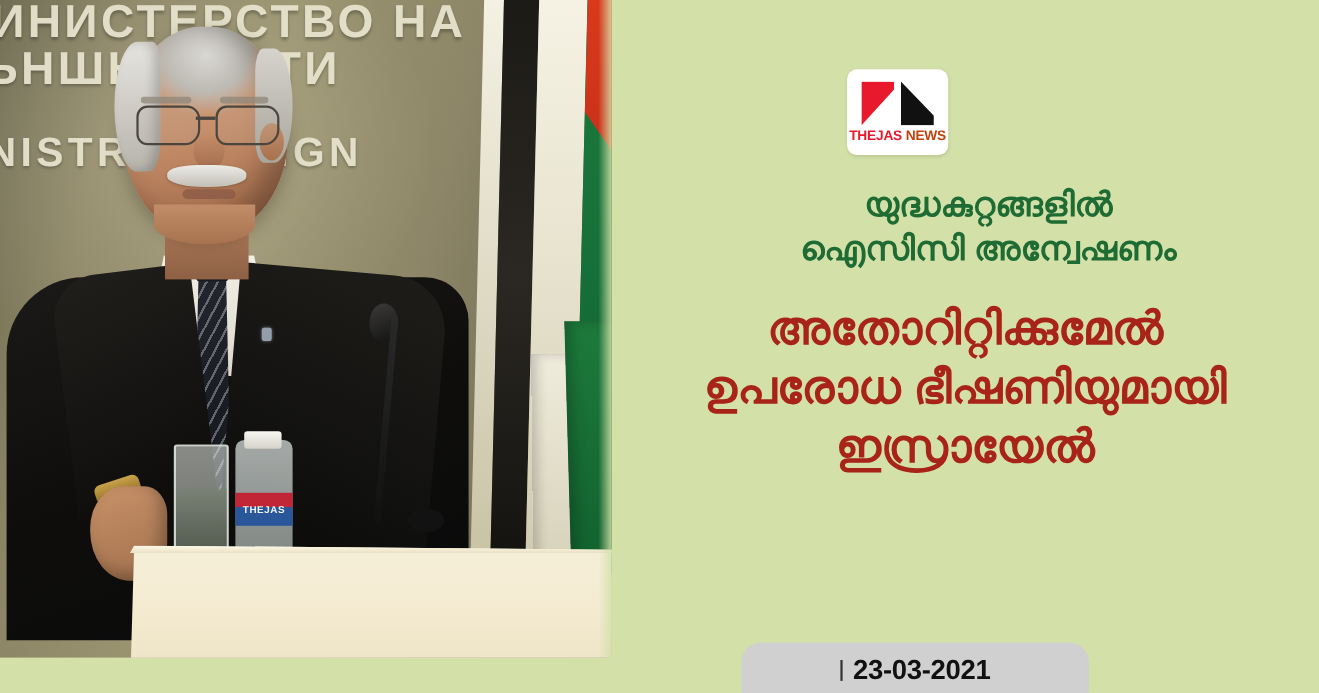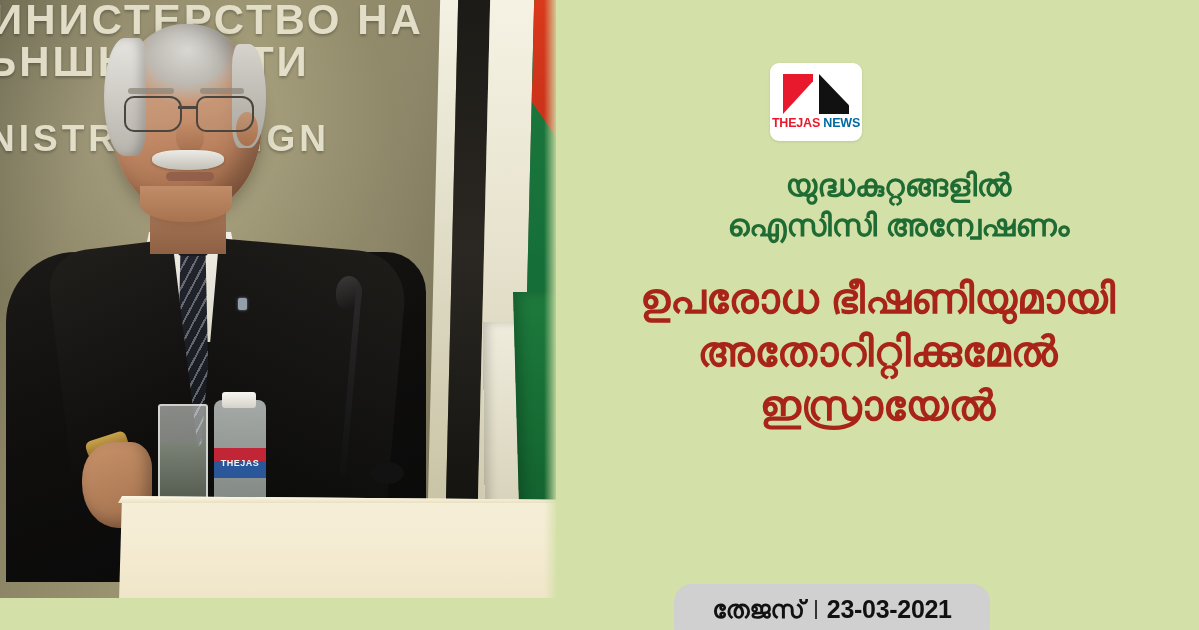--- a/index.html
+++ b/index.html
@@ -356,21 +356,21 @@
     left: 0; top: 53px;
     width: 92px;
     text-align: center;
     font-size: 12.5px;
     font-weight: 800;
     letter-spacing: -0.2px;
     font-family: "Liberation Sans", sans-serif;
     white-space: nowrap;
   }
   .logo-text .t-red { color: #e8192c; }
-  .logo-text .t-black { color: #0369a1; }
+  .logo-text .t-black { color: #c2410c; }
 
   .kicker {
     position: absolute;
     left: 0; top: 166px;
     width: 643px;
     text-align: center;
     color: #1e6b33;
     font-size: 31px;
     line-height: 1.30;
     font-weight: 700;
@@ -504,25 +504,24 @@
       </div>
       <div class="logo-text"><span class="t-red">THEJAS</span><span class="t-black"> NEWS</span></div>
     </div>
 
     <div class="kicker">
       <div>യുദ്ധകുറ്റങ്ങളിൽ</div>
       <div>ഐസിസി അന്വേഷണം</div>
     </div>
 
     <div class="headline">
+      <div>അതോറിറ്റിക്കുമേൽ</div>
       <div>ഉപരോധ ഭീഷണിയുമായി</div>
-      <div>അതോറിറ്റിക്കുമേൽ</div>
       <div>ഇസ്രായേൽ</div>
     </div>
 
     <div class="footer-pill">
-      <span class="footer-brand">തേജസ്</span>
       <span class="footer-sep"></span>
       <span class="footer-date">23-03-2021</span>
     </div>
 
   </div>
 </div>
 
 </body></html>

